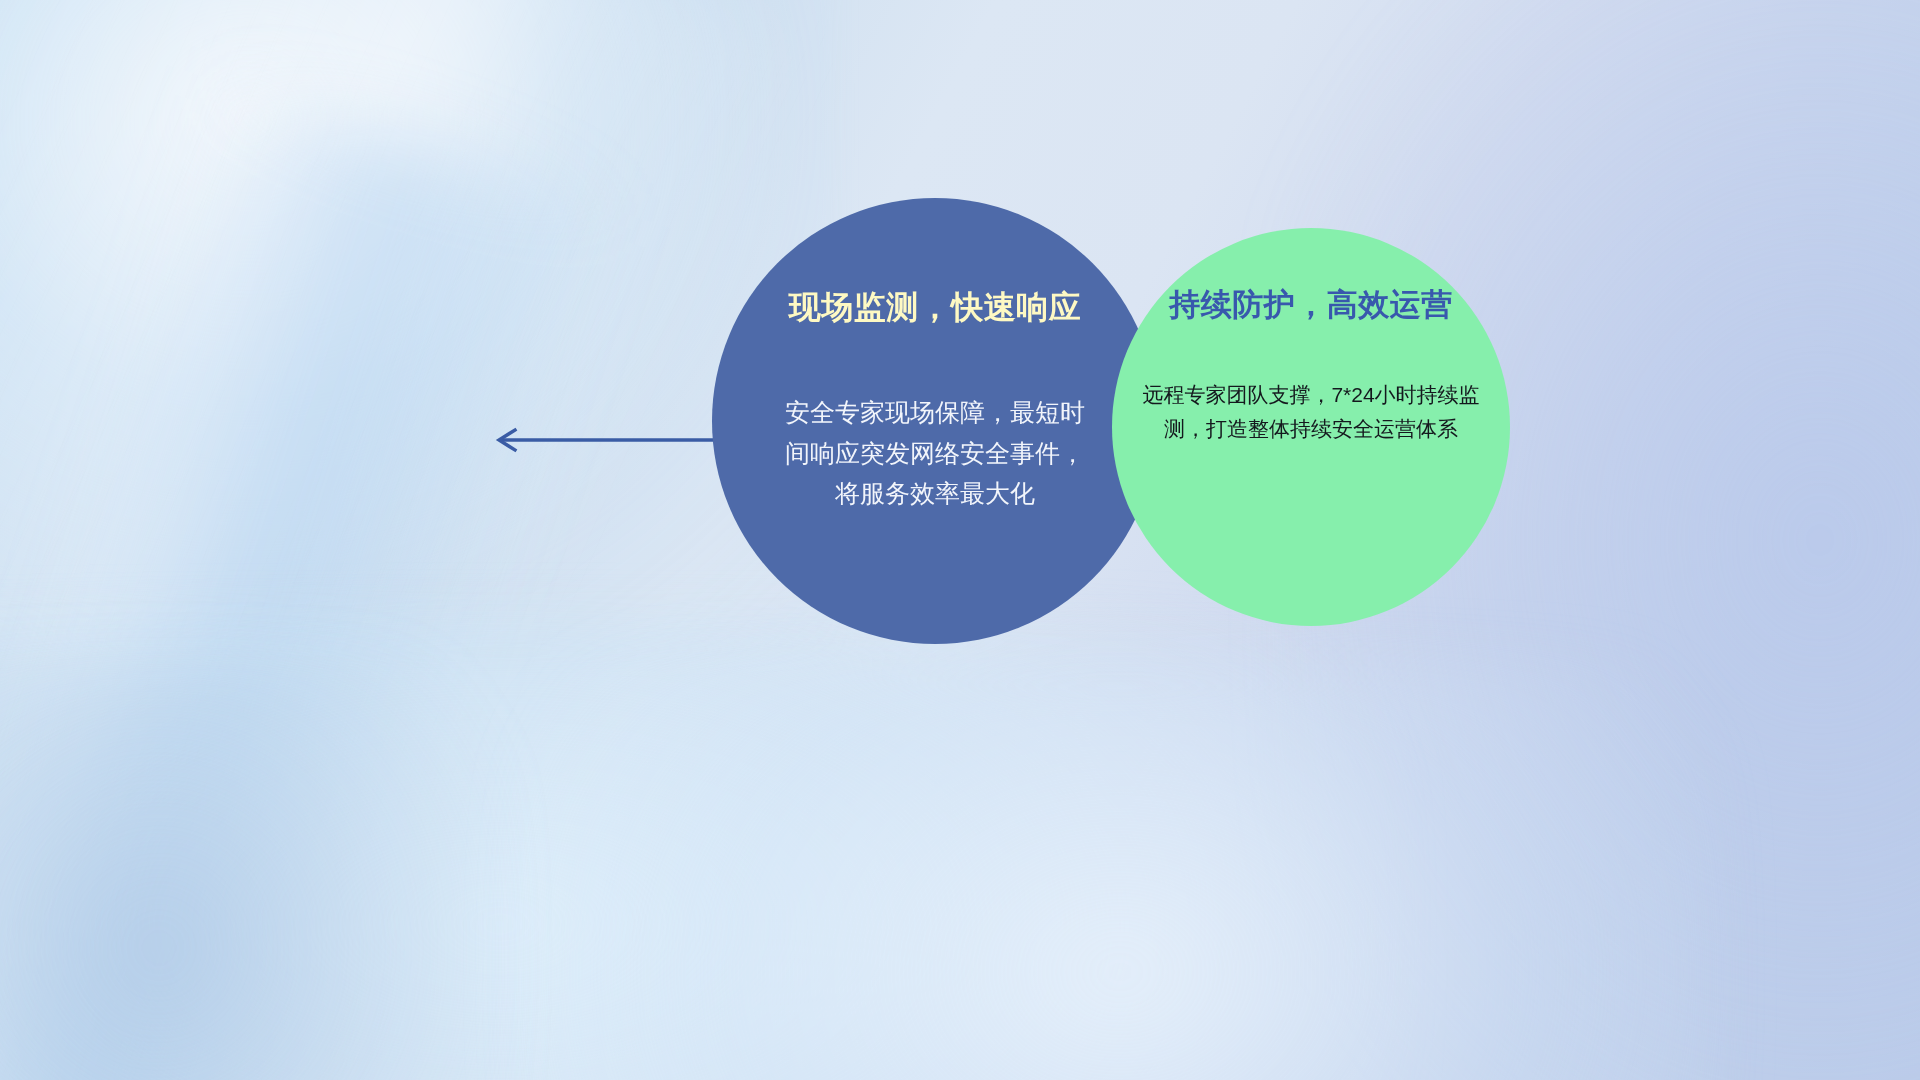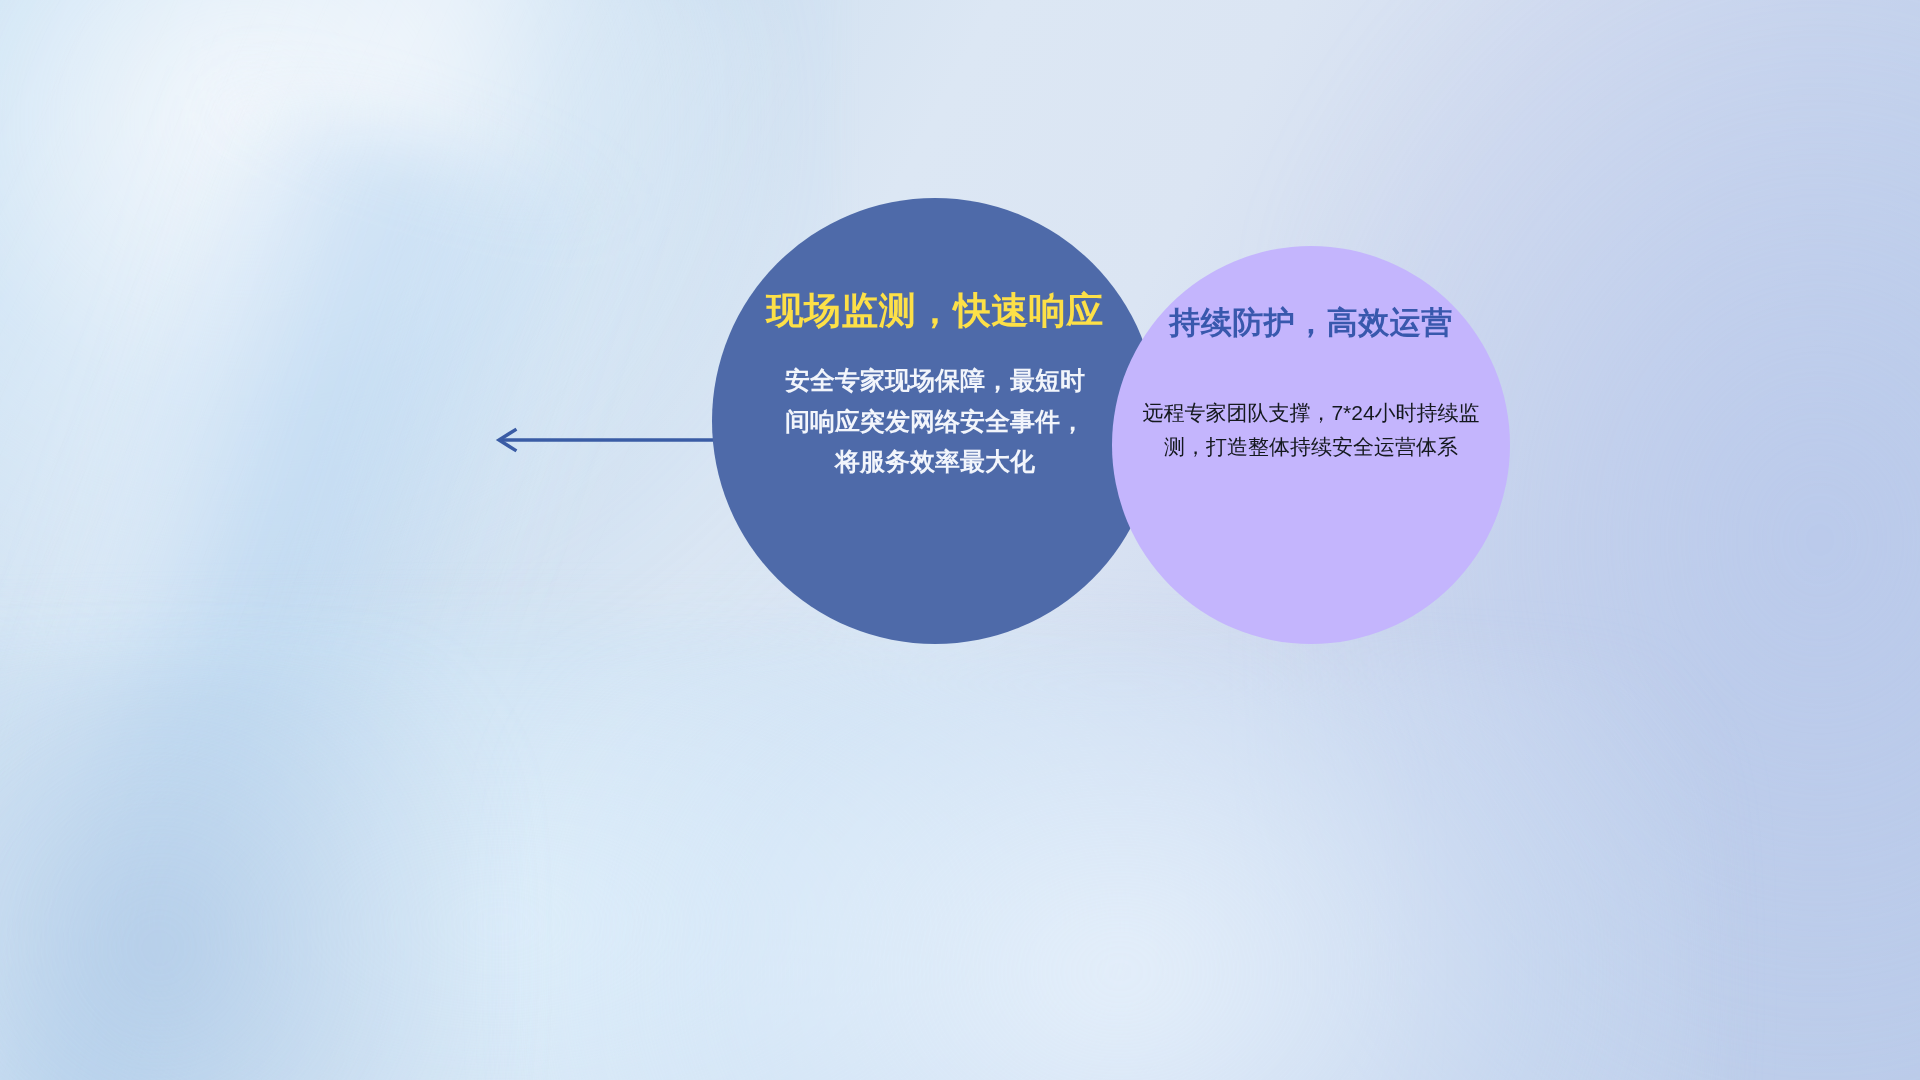--- a/index.html
+++ b/index.html
@@ -173,41 +173,41 @@
     left: 712px;
     top: 198px;
     width: 446px;
     height: 446px;
     background: #4e6aa9;
     justify-content: flex-start;
     padding-top: 88px;
     z-index: 2;
   }
   .mid-title {
-    color: #fde047;
+    color: #fef9c3;
     font-weight: 700;
-    font-size: 37px;
+    font-size: 32px;
     letter-spacing: 0.5px;
     white-space: nowrap;
   }
   .mid-body {
-    margin-top: 24px;
+    margin-top: 62px;
     color: #f2f5fb;
     font-size: 25px;
     line-height: 1.62;
     width: 300px;
-    font-weight: 700;
+    font-weight: 400;
   }
 
   #circle-right {
     left: 1112px;
-    top: 246px;
+    top: 228px;
     width: 398px;
     height: 398px;
-    background: #c4b5fd;
+    background: #86efac;
     justify-content: flex-start;
     padding-top: 56px;
     z-index: 3;
     text-align: center;
   }
   .right-title {
     color: #3858ad;
     font-weight: 700;
     font-size: 31px;
     letter-spacing: 0.5px;

